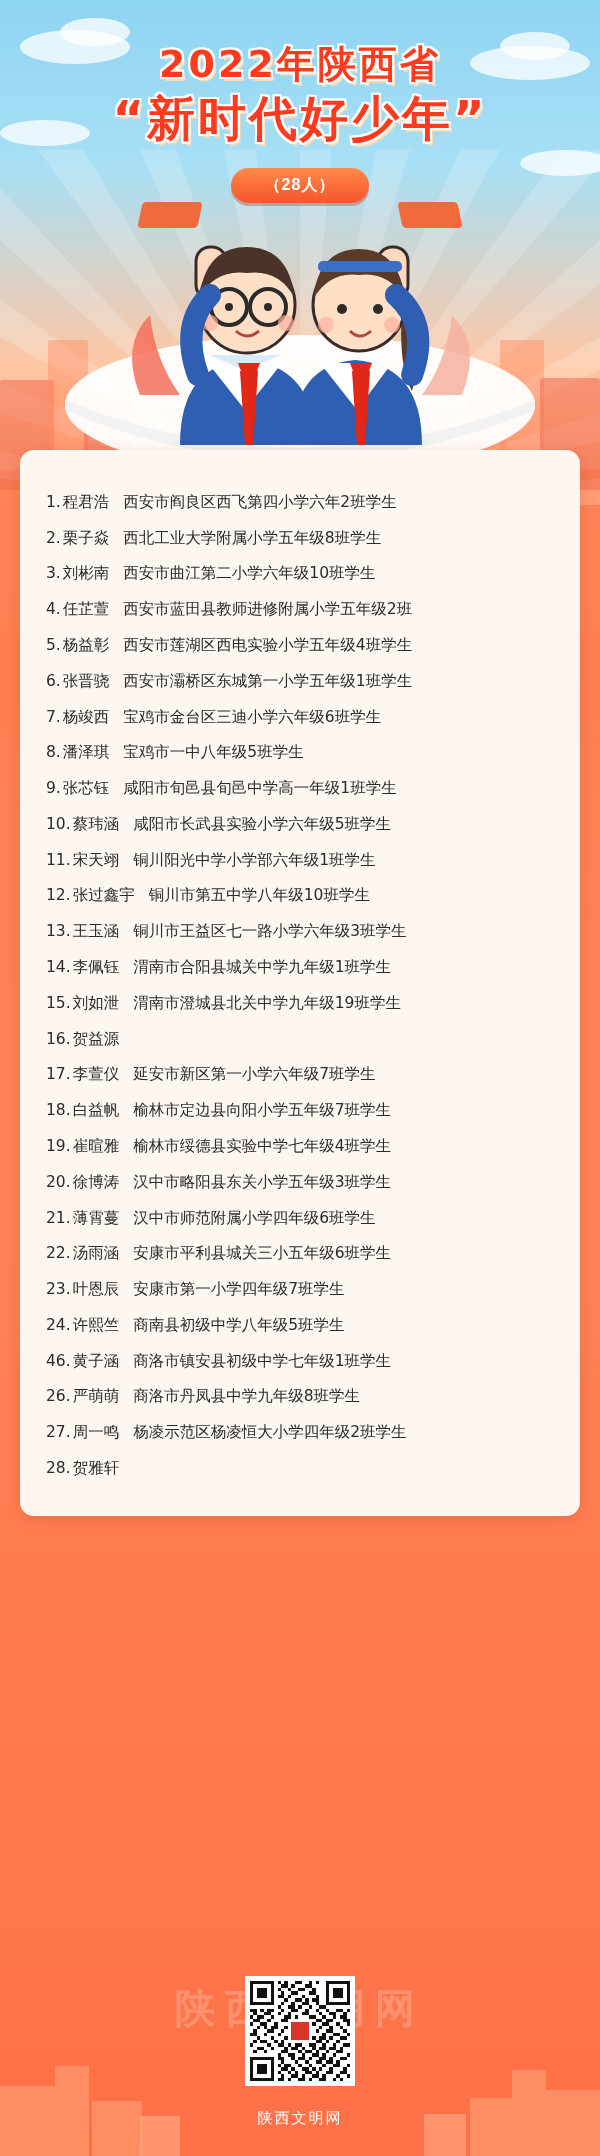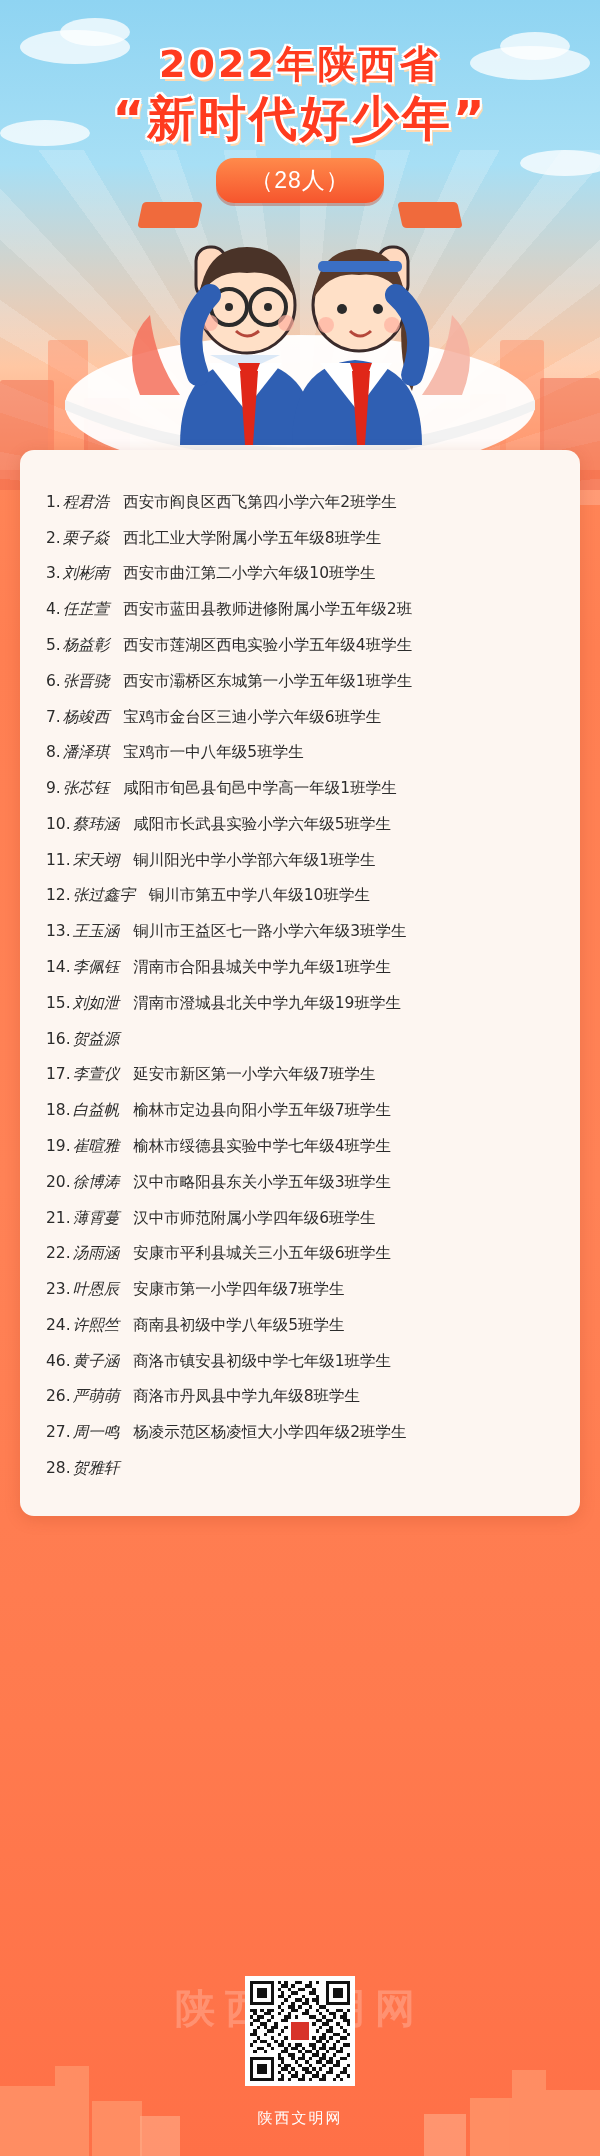--- a/index.html
+++ b/index.html
@@ -58,28 +58,29 @@
     text-shadow:
       2px 0 0 #fff, -2px 0 0 #fff, 0 2px 0 #fff, 0 -2px 0 #fff,
       2px 2px 0 #fff, -2px 2px 0 #fff, 2px -2px 0 #fff, -2px -2px 0 #fff,
       3px 4px 0 #ffd9b0;
   }
   .title-line1 { font-size: 38px; line-height: 48px; }
   .title-line2 { font-size: 48px; line-height: 52px; margin-top: 4px; }
 
   .count-badge {
     display: inline-block;
-    margin-top: 14px;
+    margin-top: 24px;
     padding: 7px 34px;
     background: linear-gradient(180deg, #ff8a4b 0%, #f6552d 100%);
     color: #fff;
-    font-size: 23px;
+    font-size: 16px;
     letter-spacing: 1px;
     border-radius: 18px;
     box-shadow: 0 3px 0 rgba(190,50,20,0.35);
+    font-weight: bold;
   }
   .badge-wing {
     position: absolute;
     top: 162px;
     width: 60px; height: 26px;
     background: #f06a3c;
     border-radius: 4px;
   }
   .badge-wing.left { left: 140px; transform: skewX(-12deg); }
   .badge-wing.right { right: 140px; transform: skewX(12deg); }
@@ -114,21 +115,20 @@
   }
   .entry .idx {
     flex: 0 0 auto;
     white-space: nowrap;
     margin-right: 2px;
   }
   .entry .nm {
     flex: 0 0 auto;
     white-space: nowrap;
     margin-right: 14px;
-    font-style: italic;
   }
   .entry .sch {
     flex: 1 1 auto;
     white-space: nowrap;
   }
 
   
   .footer {
     position: absolute;
     left: 0; bottom: 0; width: 600px; height: 220px;

